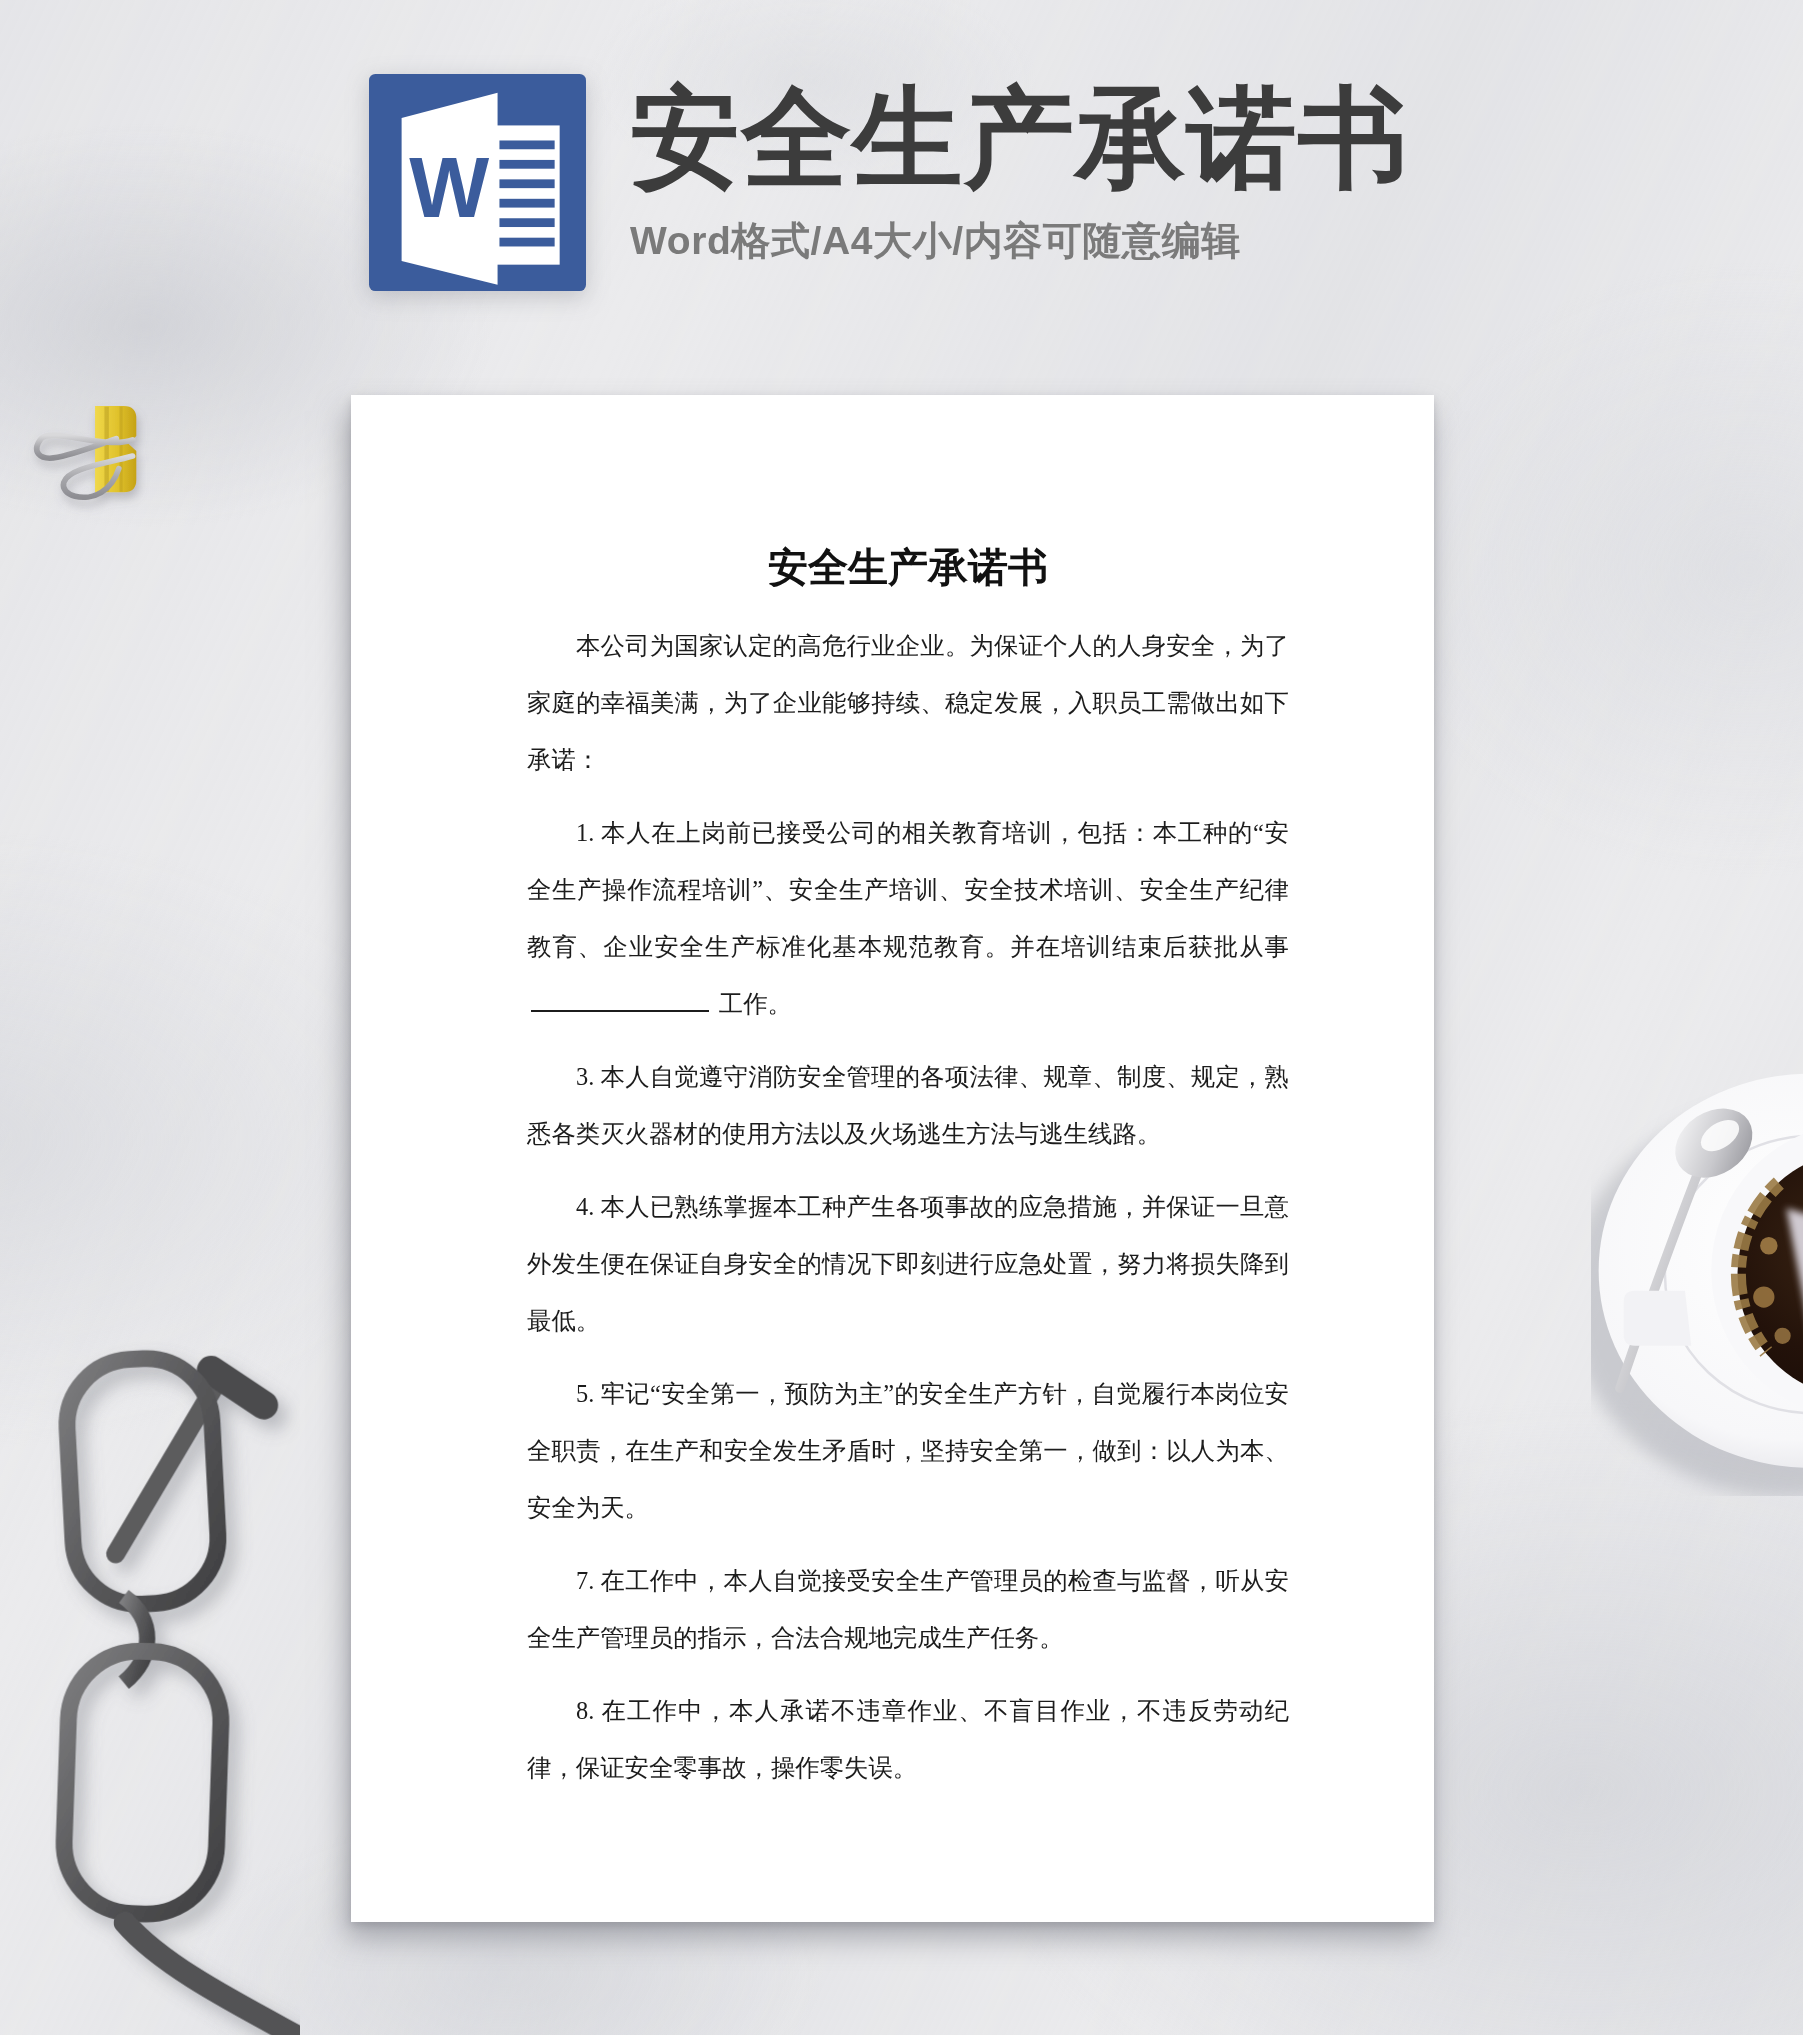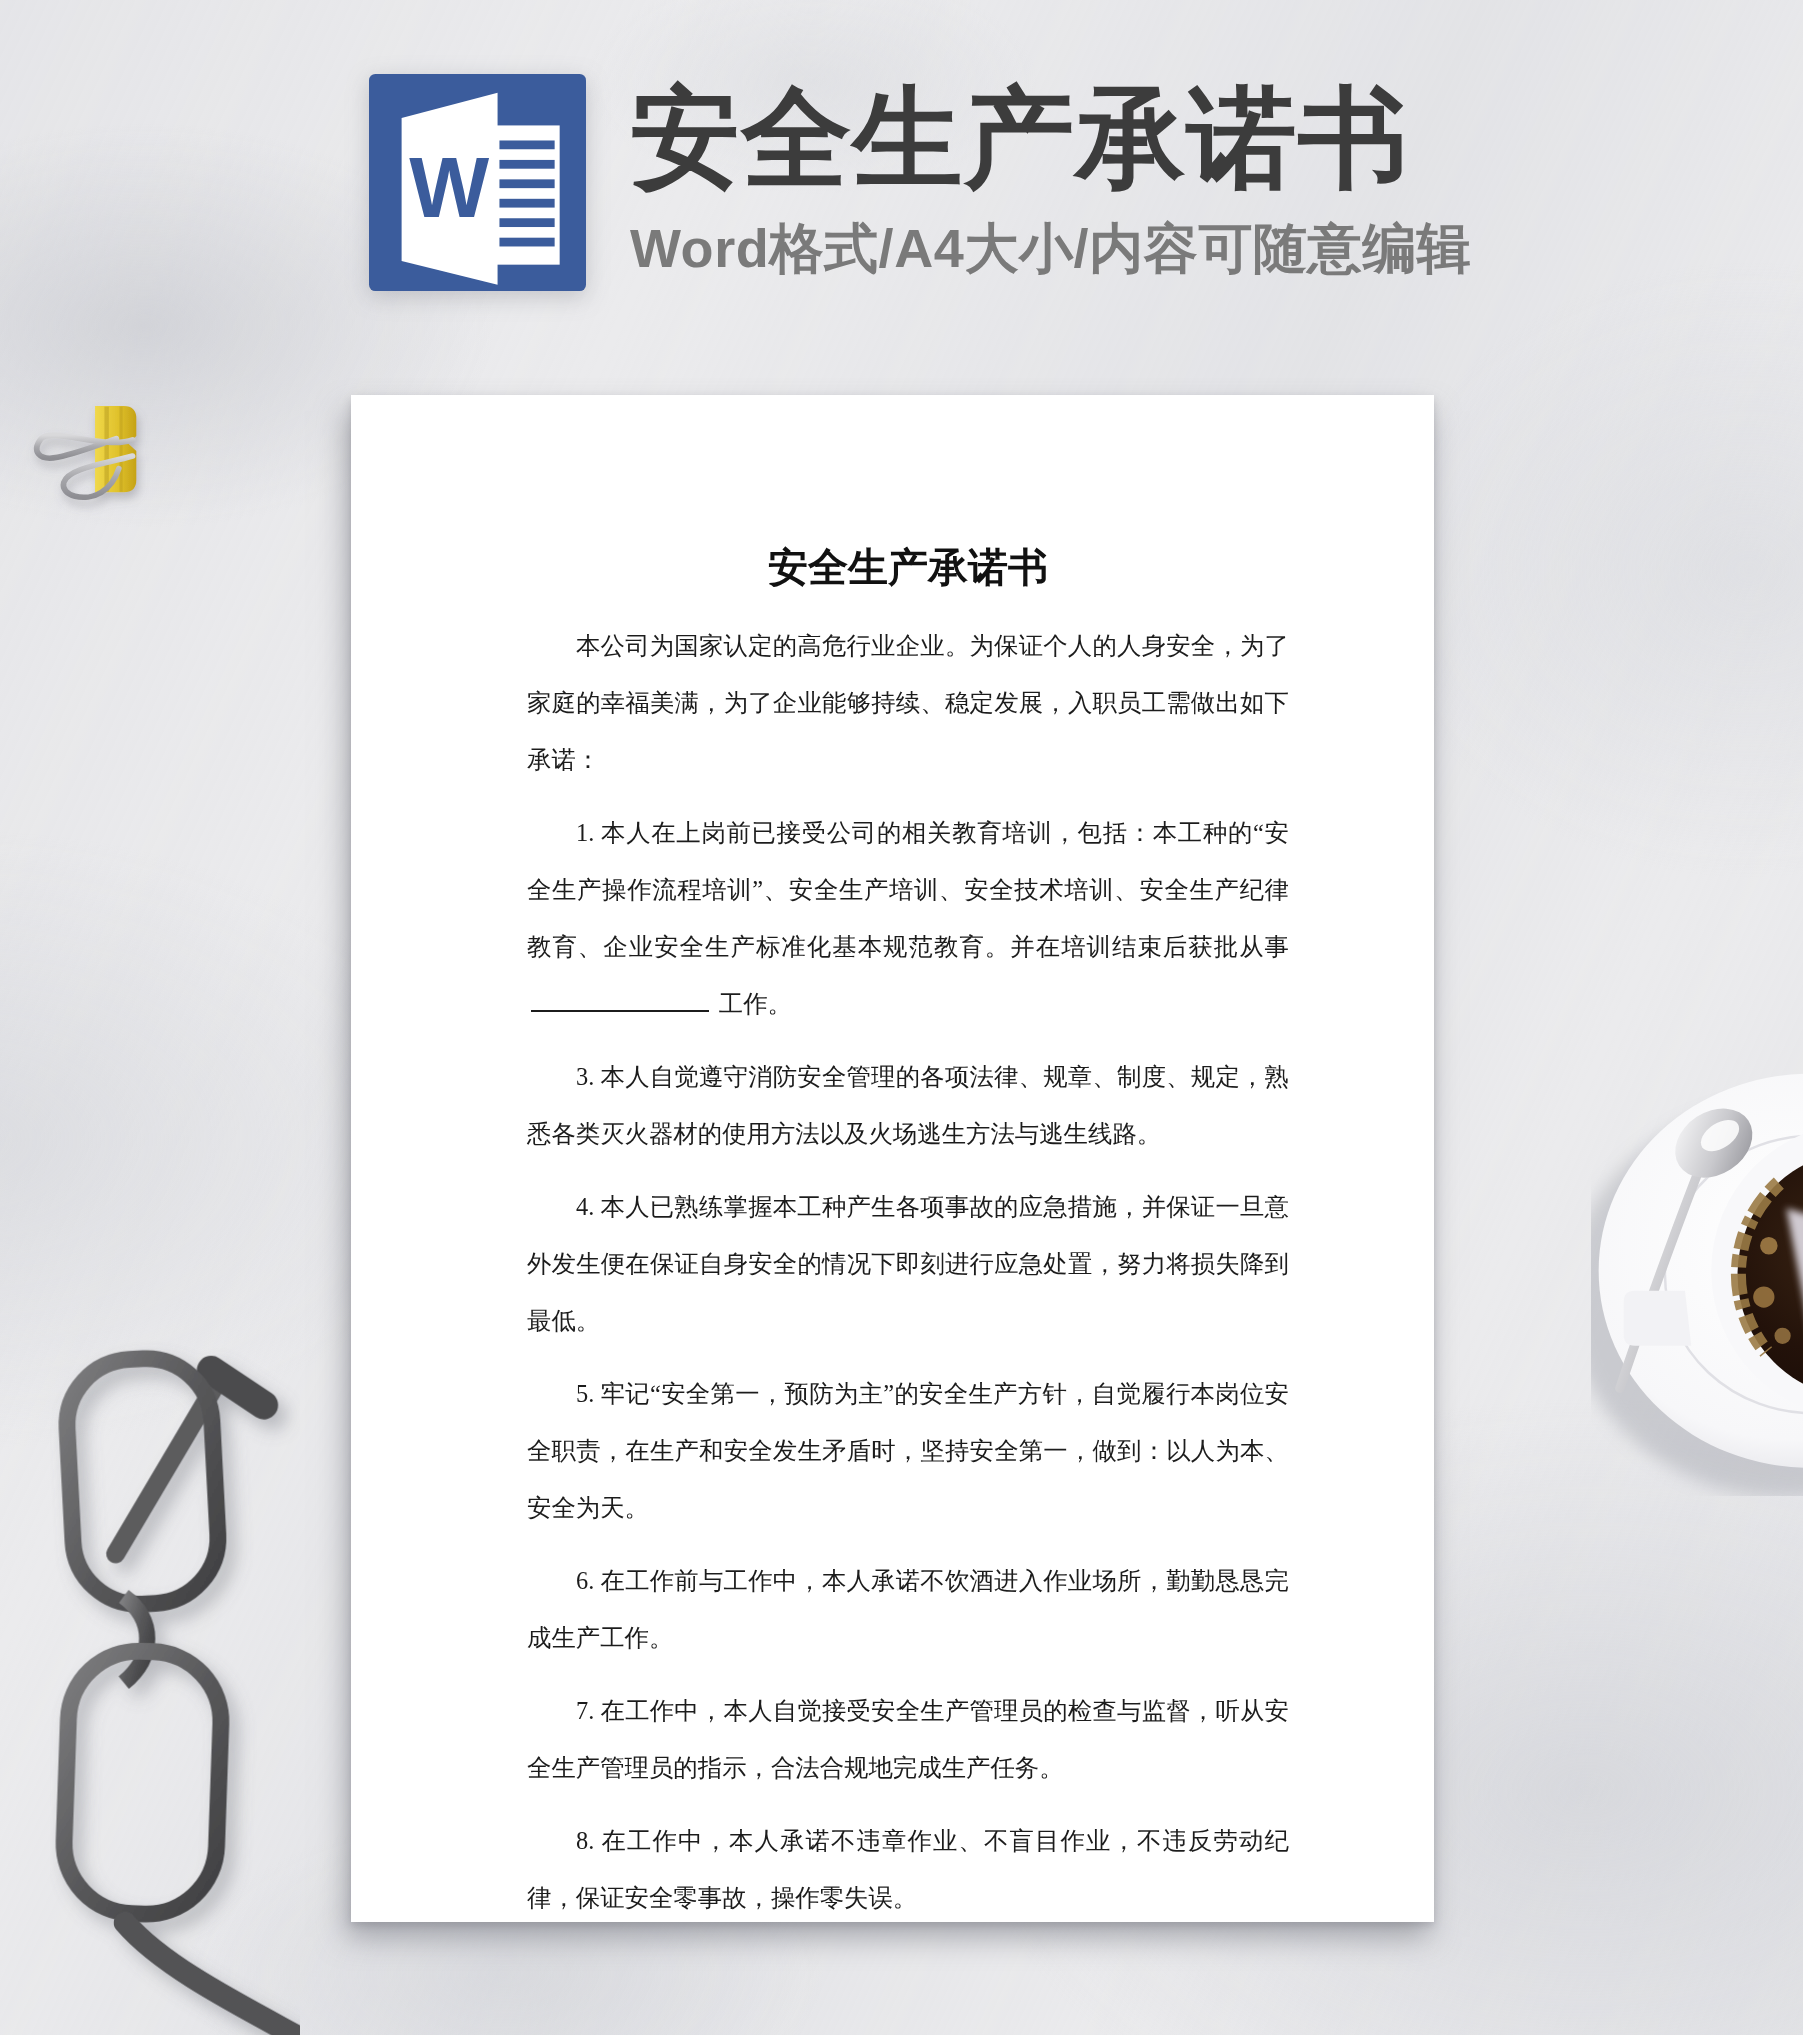--- a/index.html
+++ b/index.html
@@ -21,21 +21,21 @@
   }
   
   .promo-header{position:absolute;left:369px;top:74px;display:flex;align-items:flex-start;}
   .word-icon{width:217px;height:217px;flex:0 0 auto;filter:drop-shadow(0 6.3px 11.3px rgba(80,84,96,.25));}
   .promo-text{margin-left:44px;}
   .promo-title{
     font-size:110px;line-height:1.05;font-weight:900;color:#3c3c3c;
     letter-spacing:1.3px;margin-top:6.3px;
   }
   .promo-subtitle{
-    font-size:54px;line-height:1;font-weight:700;color:#7a7a7a;
+    font-size:39px;line-height:1;font-weight:700;color:#7a7a7a;
     letter-spacing:0.6px;margin-top:25px;
   }
   
   .page{
     position:absolute;left:351px;top:395px;width:1083px;height:1527px;
     background:#ffffff;overflow:hidden;box-sizing:border-box;
     padding:153px 129px 0 160px;
     box-shadow:-5px 16.3px 27.6px rgba(104,106,116,.50), 0 3.8px 7.5px rgba(120,120,130,.30);
     font-family:"Liberation Serif","DejaVu Serif",serif;
     color:#1c1c1c;
@@ -106,21 +106,20 @@
 </svg>
 
 <div class="page">
   <h1 class="doc-title">安全生产承诺书</h1>
   <div class="doc-body">
       <p>本公司为国家认定的高危行业企业。为保证个人的人身安全，为了家庭的幸福美满，为了企业能够持续、稳定发展，入职员工需做出如下承诺：</p>
       <p>1. 本人在上岗前已接受公司的相关教育培训，包括：本工种的“安全生产操作流程培训”、安全生产培训、安全技术培训、安全生产纪律教育、企业安全生产标准化基本规范教育。并在培训结束后获批从事<span class="blank"></span>工作。</p>
       <p>3. 本人自觉遵守消防安全管理的各项法律、规章、制度、规定，熟悉各类灭火器材的使用方法以及火场逃生方法与逃生线路。</p>
       <p>4. 本人已熟练掌握本工种产生各项事故的应急措施，并保证一旦意外发生便在保证自身安全的情况下即刻进行应急处置，努力将损失降到最低。</p>
       <p>5. 牢记“安全第一，预防为主”的安全生产方针，自觉履行本岗位安全职责，在生产和安全发生矛盾时，坚持安全第一，做到：以人为本、安全为天。</p>
-      <p>6. 在工作前与工作中，本人承诺不饮酒进入作业场所，勤勤恳恳完成生产工作。</p>
       <p>7. 在工作中，本人自觉接受安全生产管理员的检查与监督，听从安全生产管理员的指示，合法合规地完成生产任务。</p>
       <p>8. 在工作中，本人承诺不违章作业、不盲目作业，不违反劳动纪律，保证安全零事故，操作零失误。</p>
     </div>
 </div>
 
 <svg class="decor" style="left:50px;top:1303px" width="250" height="733" viewBox="0 0 400 1170" xmlns="http://www.w3.org/2000/svg">
   <defs>
     <linearGradient id="frameG" x1="0" y1="0" x2="1" y2="1">
       <stop offset="0" stop-color="#7e7e80"></stop>
         <stop offset=".5" stop-color="#59595b"></stop>

